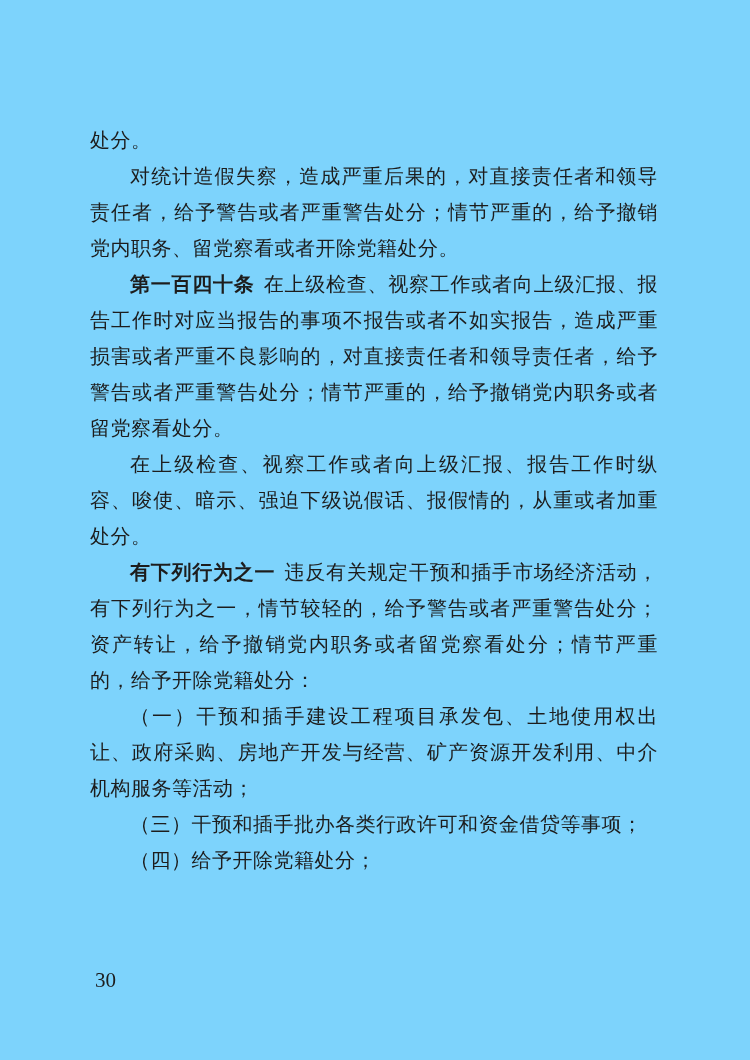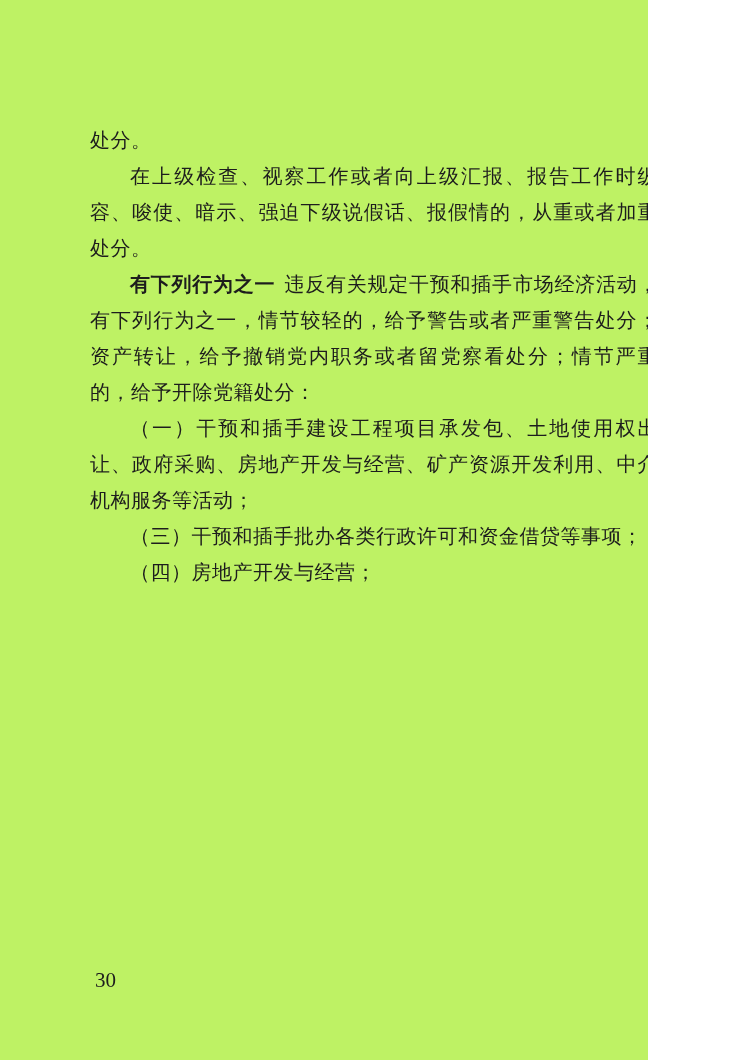--- a/index.html
+++ b/index.html
@@ -2,23 +2,23 @@
 <html lang="zh"><head>
 <meta charset="utf-8">
 <style>
   html, body {
     margin: 0;
     padding: 0;
     background: #ffffff;
   }
   .sheet {
     position: relative;
-    width: 648px;
+    width: 750px;
     height: 1060px;
-    background: #bef264;
+    background: #7dd3fc;
     overflow: hidden;
     font-family: "Liberation Serif", "DejaVu Serif", serif;
     color: #1d1d1d;
   }
   .body-text {
     position: absolute;
     left: 90px;
     top: 122px;
     width: 568px;
     font-size: 20px;
@@ -49,30 +49,32 @@
 </style>
 </head>
 <body>
 
 <div class="sheet">
 
   <main class="body-text">
 
     <p class="para flush"><span>处分。</span></p>
 
+    <p class="para"><span>对统计造假失察，造成严重后果的，对直接责任者和领导责任者，给予警告或者严重警告处分；情节严重的，给予撤销党内职务、留党察看或者开除党籍处分。</span></p>
 
+    <p class="para"><b class="lead">第一百四十条</b><span>在上级检查、视察工作或者向上级汇报、报告工作时对应当报告的事项不报告或者不如实报告，造成严重损害或者严重不良影响的，对直接责任者和领导责任者，给予警告或者严重警告处分；情节严重的，给予撤销党内职务或者留党察看处分。</span></p>
 
     <p class="para"><span>在上级检查、视察工作或者向上级汇报、报告工作时纵容、唆使、暗示、强迫下级说假话、报假情的，从重或者加重处分。</span></p>
 
     <p class="para"><b class="lead">有下列行为之一</b><span>违反有关规定干预和插手市场经济活动，有下列行为之一，情节较轻的，给予警告或者严重警告处分；资产转让，给予撤销党内职务或者留党察看处分；情节严重的，给予开除党籍处分：</span></p>
 
     <p class="para"><span>（一）干预和插手建设工程项目承发包、土地使用权出让、政府采购、房地产开发与经营、矿产资源开发利用、中介机构服务等活动；</span></p>
 
 
     <p class="para"><span>（三）干预和插手批办各类行政许可和资金借贷等事项；</span></p>
 
-    <p class="para"><span>（四）房地产开发与经营；</span></p>
+    <p class="para"><span>（四）给予开除党籍处分；</span></p>
 
   </main>
 
   <div class="page-number">30</div>
 
 </div>
 
 </body></html>

